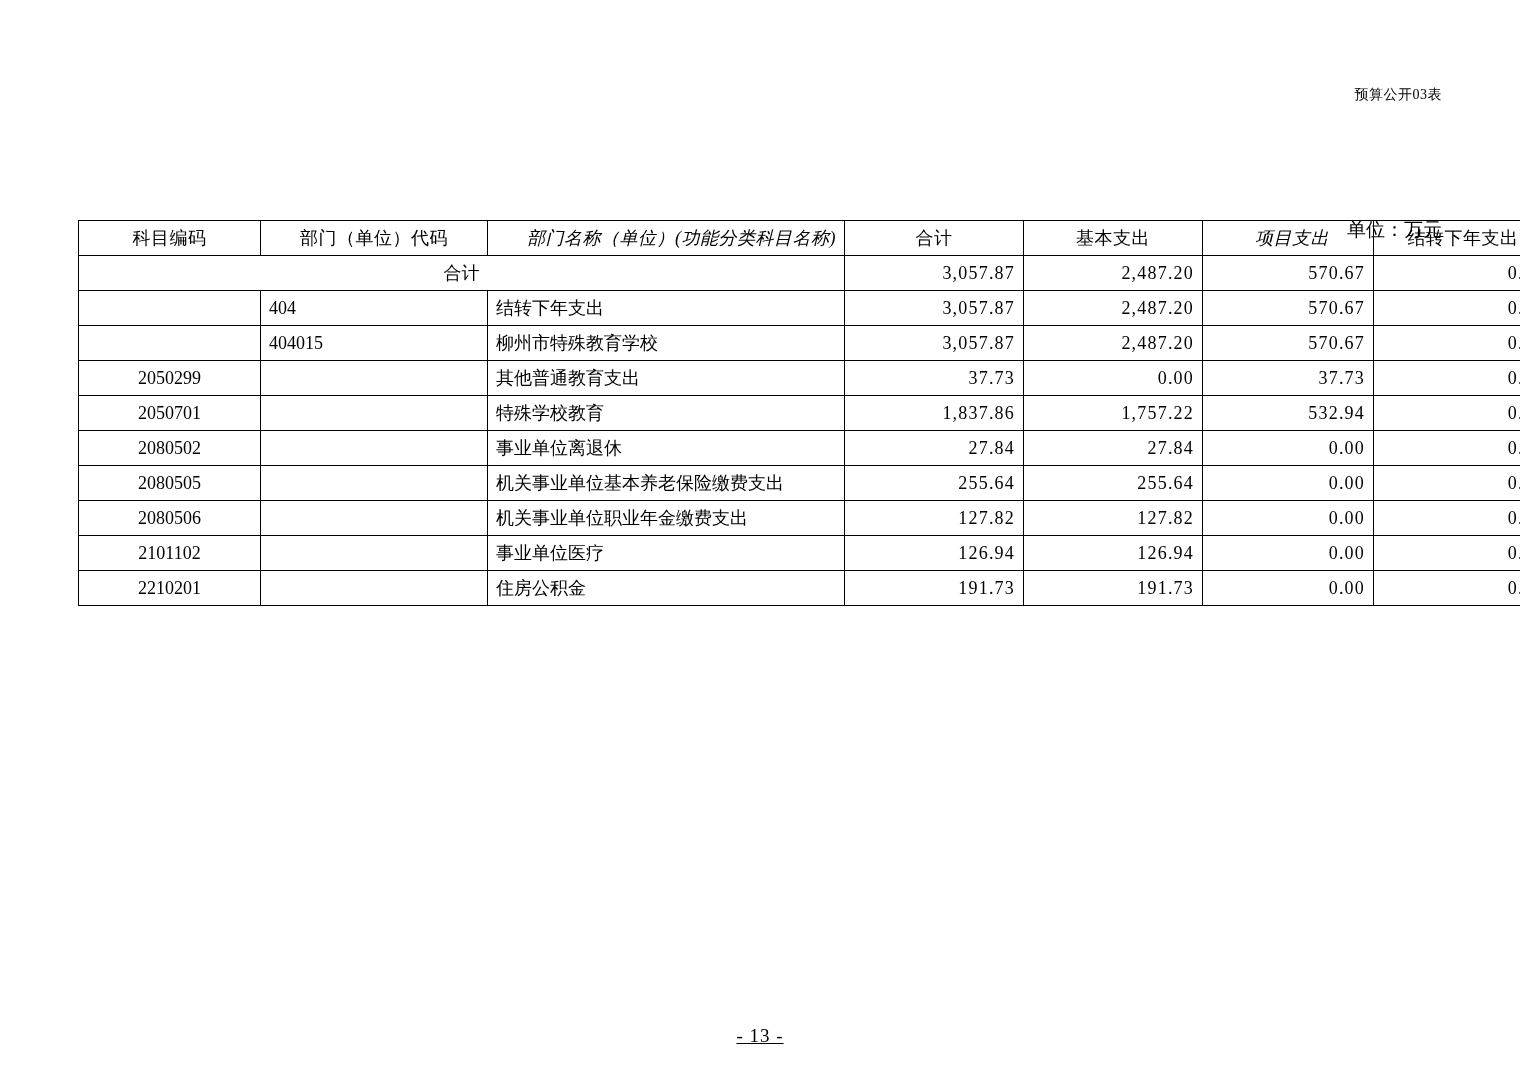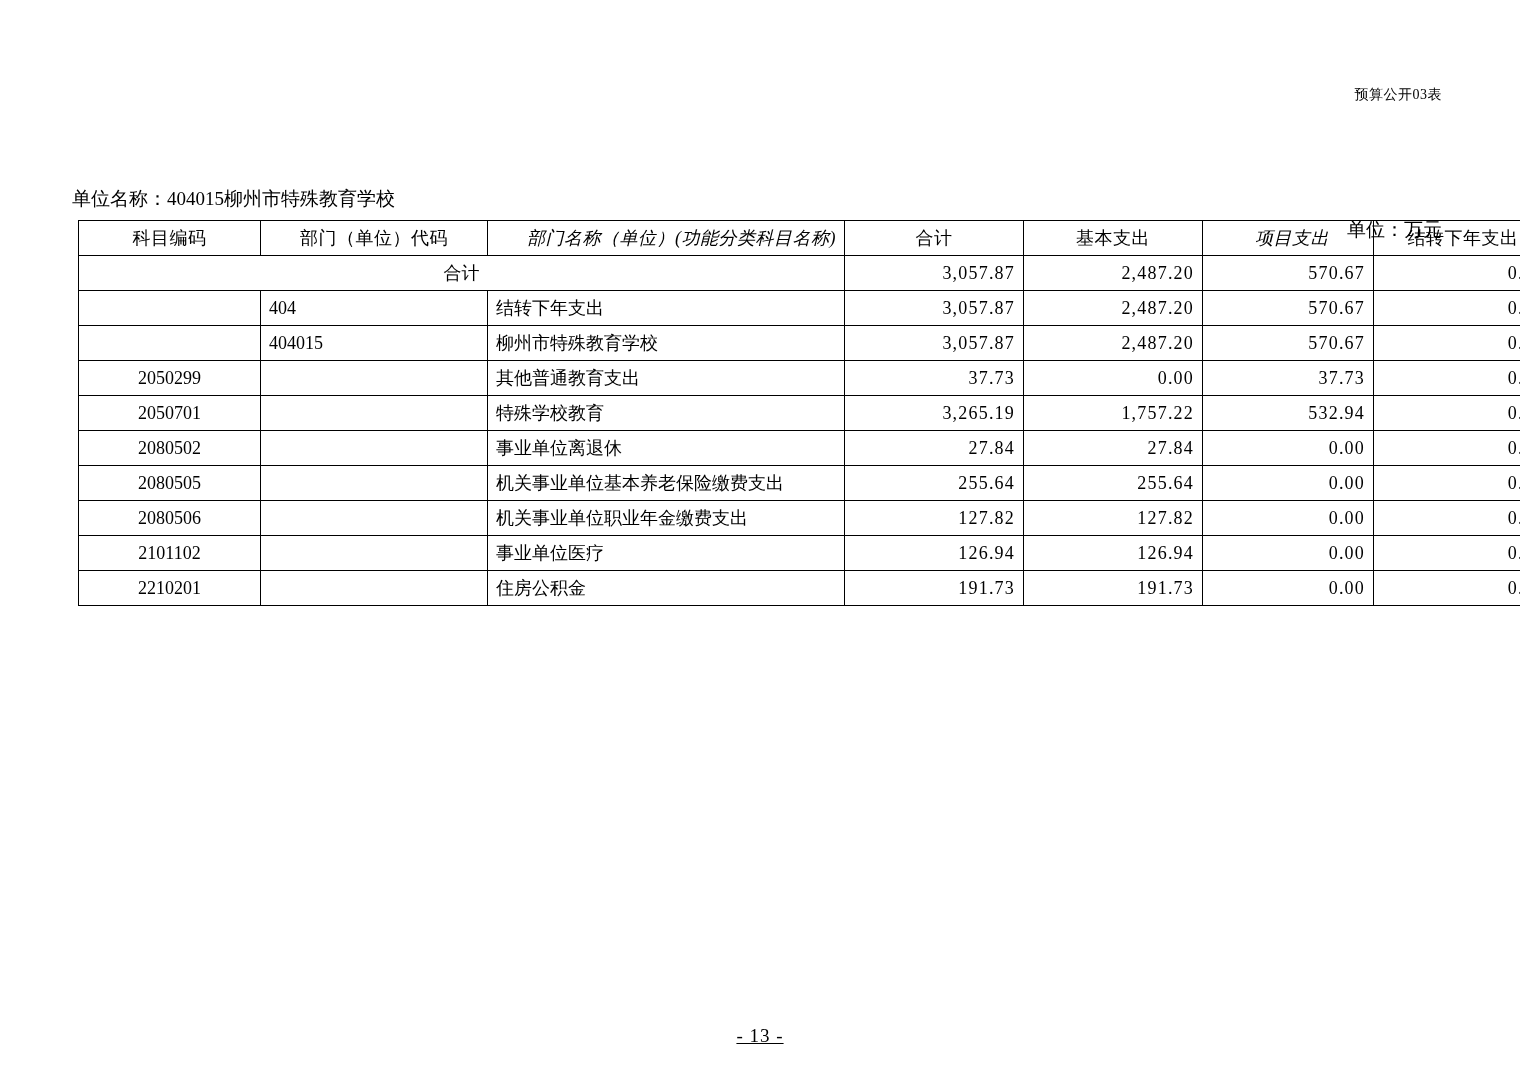--- a/index.html
+++ b/index.html
@@ -98,21 +98,20 @@
 </style>
 </head>
 <body>
 
 <div class="page">
 
   <div class="form-code">预算公开03表</div>
 
 
   <div class="meta-row">
-    <span class="meta-left">单位名称：404015柳州市特殊教育学校</span>
     <span class="meta-right">单位：万元</span>
   </div>
 
   <table class="main">
     <thead>
       <tr>
         <th class="c-code">科目编码</th>
         <th class="c-dept">部门（单位）代码</th>
         <th class="c-name" style="text-align:right;padding-left:8px;font-style:italic;">部门名称（单位）(功能分类科目名称)</th>
         <th class="c-num" style="text-align:center;padding-right:8px;letter-spacing:0.5px;">合计</th>
@@ -157,21 +156,21 @@
         <td class="c-num">37.73</td>
         <td class="c-num">0.00</td>
         <td class="c-num">37.73</td>
         <td class="c-num">0.00</td>
       </tr>
 
       <tr>
         <td class="c-code">2050701</td>
         <td class="c-dept"></td>
         <td class="c-name">特殊学校教育</td>
-        <td class="c-num">3,265.19</td>
+        <td class="c-num">1,837.86</td>
         <td class="c-num">1,757.22</td>
         <td class="c-num">532.94</td>
         <td class="c-num">0.00</td>
       </tr>
 
       <tr>
         <td class="c-code">2080502</td>
         <td class="c-dept"></td>
         <td class="c-name">事业单位离退休</td>
         <td class="c-num">27.84</td>

